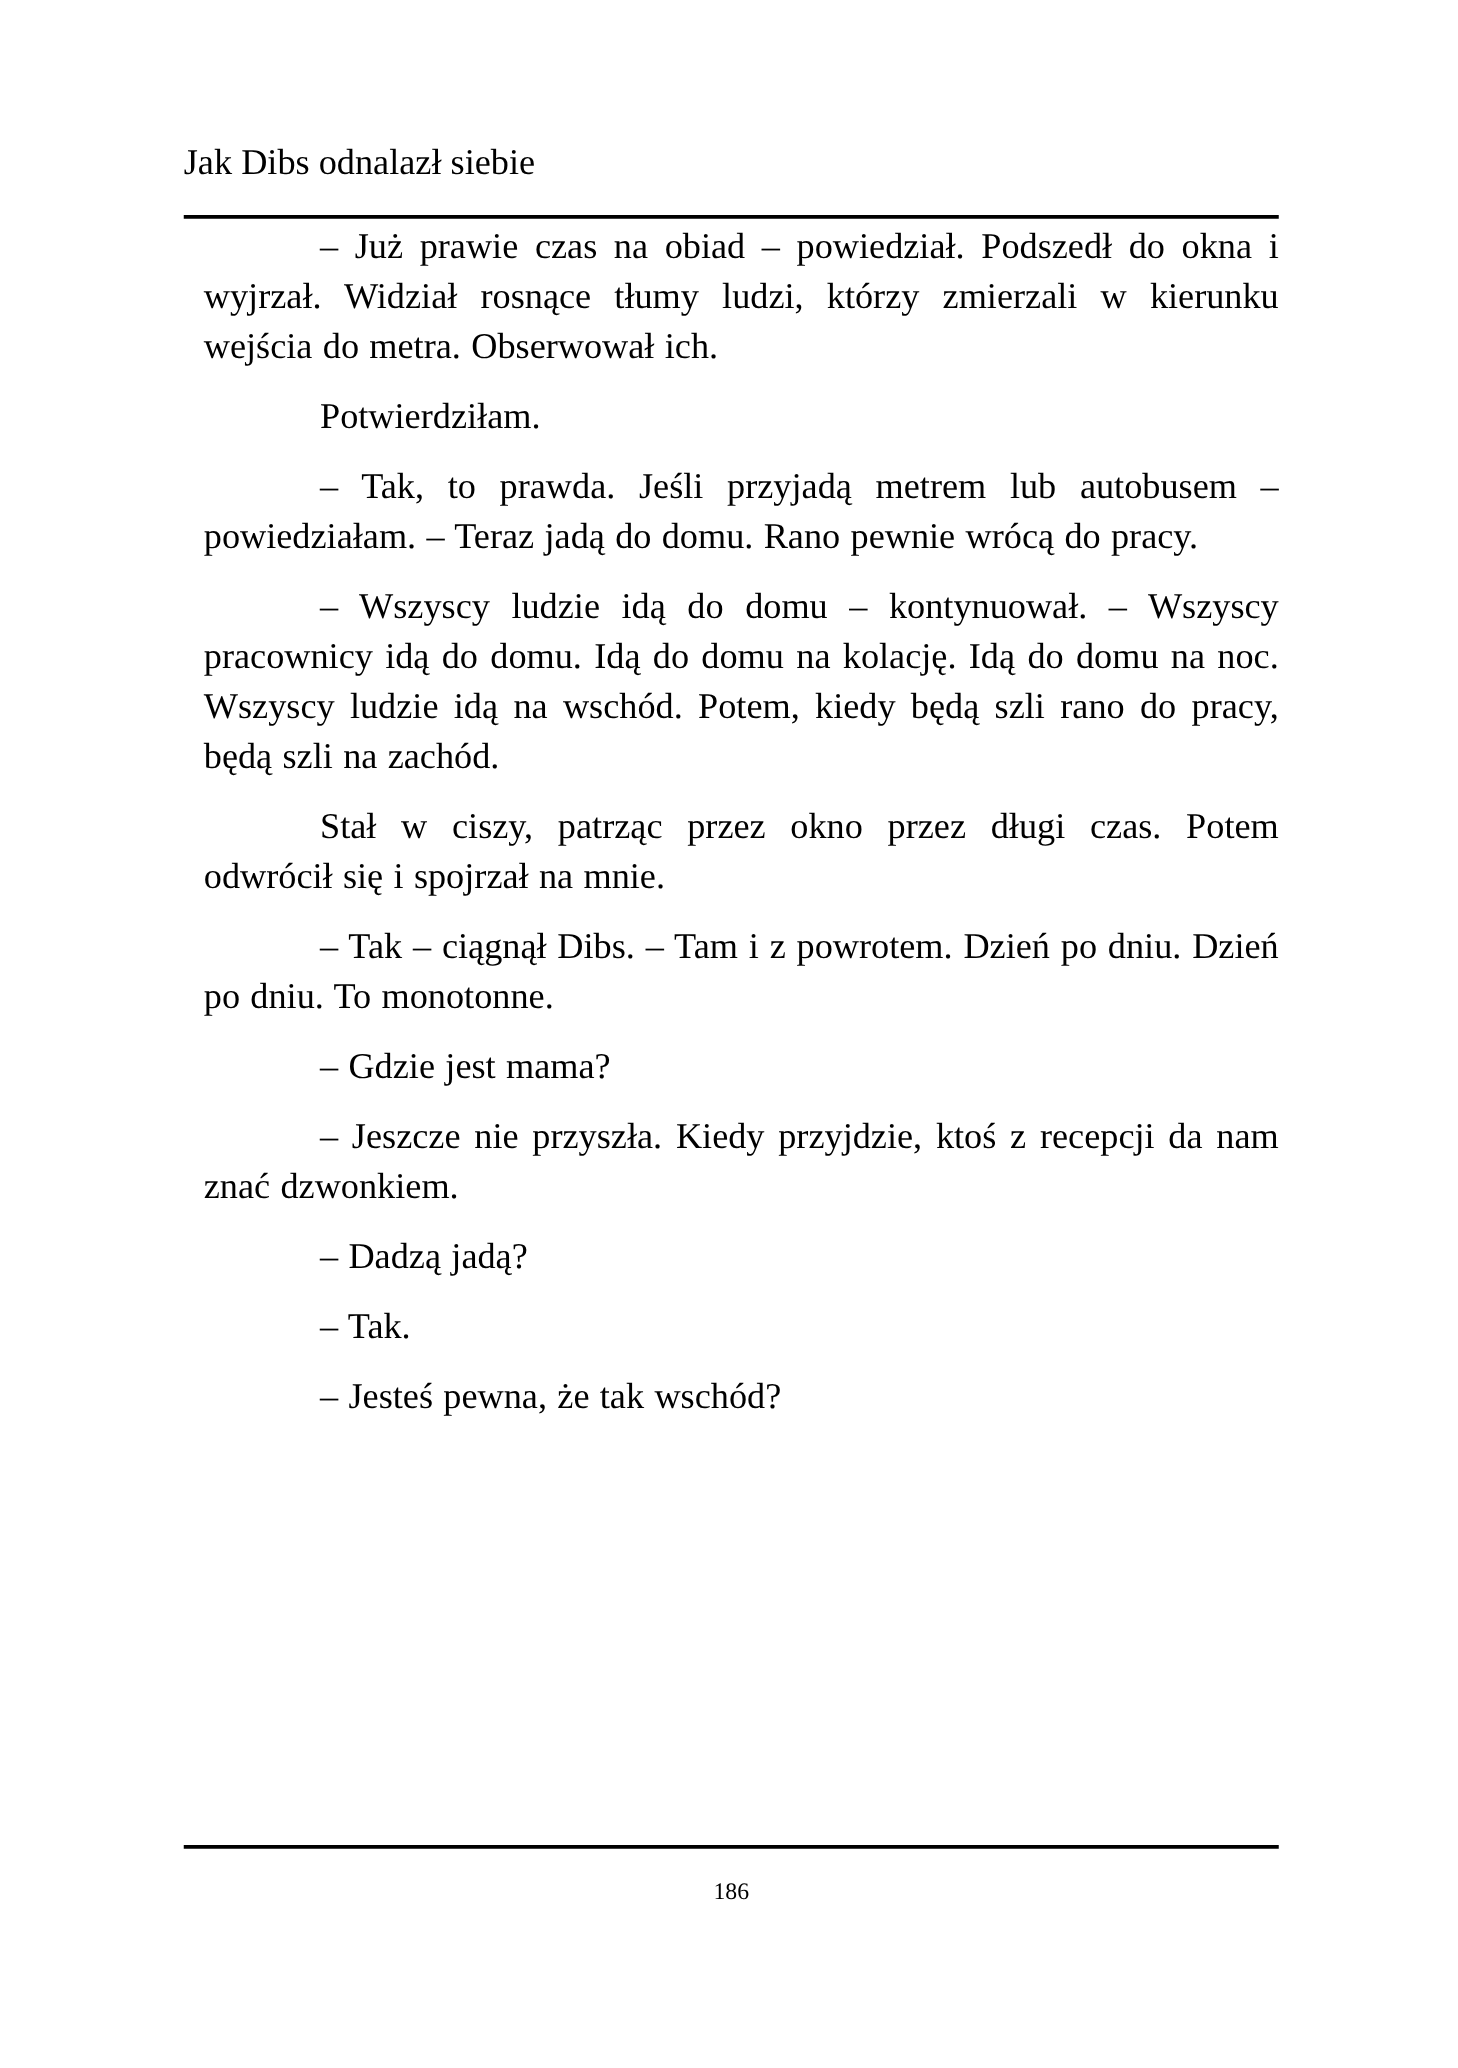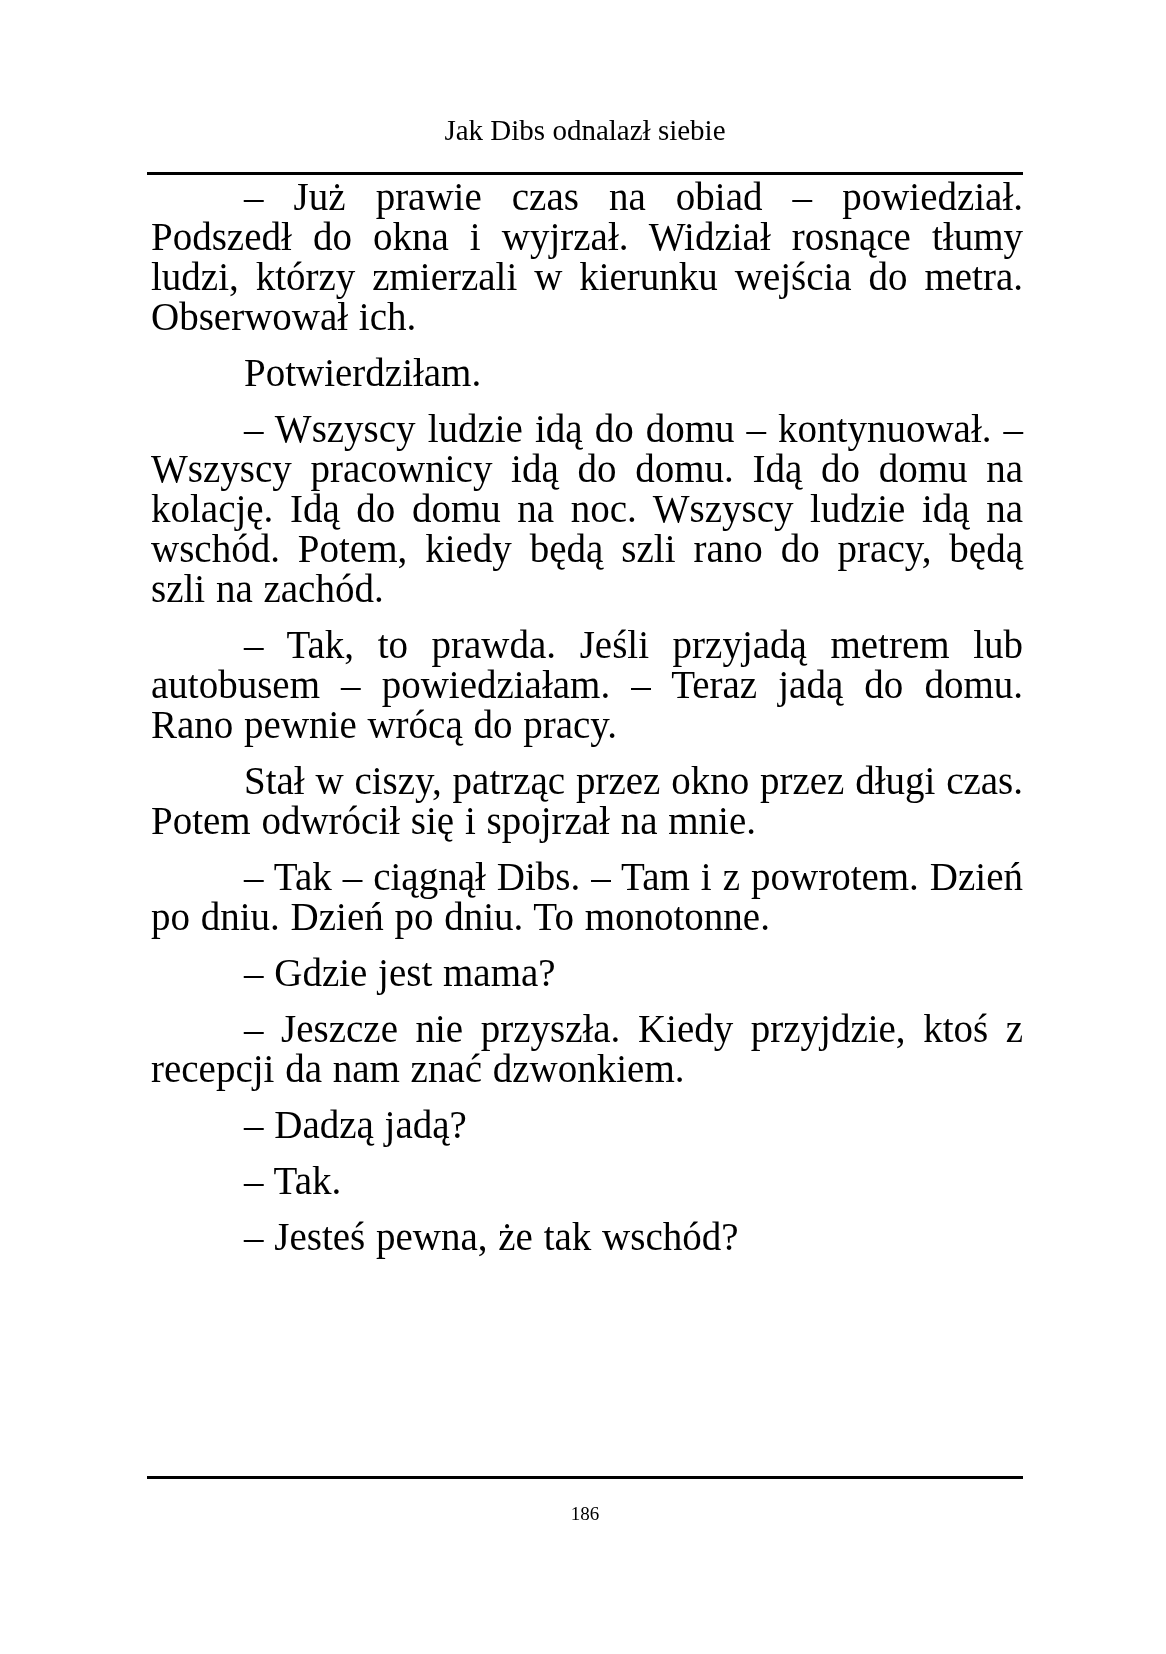--- a/index.html
+++ b/index.html
@@ -15,21 +15,21 @@
     background: #ffffff;
     color: #000000;
     font-family: "Liberation Serif", "DejaVu Serif", serif;
     overflow: hidden;
   }
   .running-header {
     position: absolute;
     top: 112px;
     left: 147px;
     width: 876px;
-    text-align: center;
+    text-align: left;
     font-size: 29px;
     line-height: 36px;
     white-space: nowrap;
     font-family: Liberation Serif, serif;
   }
   .rule {
     position: absolute;
     left: 147px;
     width: 876px;
     height: 3px;
@@ -37,22 +37,22 @@
   }
   .rule-top { top: 172px; }
   .rule-bottom { top: 1476px; }
   .body-text {
     position: absolute;
     top: 177px;
     left: 147px;
     width: 876px;
   }
   .body-text p {
-    margin: 0 0 16px 4px;
-    font-size: 39px;
+    margin: 0 0 16px 16px;
+    font-size: 29px;
     line-height: 40px;
     text-indent: 93px;
     text-align: justify;
     text-align-last: left;
     word-spacing: 1px;
   }
   .page-number {
     position: absolute;
     top: 1496px;
     left: 147px;
@@ -67,22 +67,22 @@
 
 <div class="page">
 
   <div class="running-header">Jak Dibs odnalazł siebie</div>
 
   <div class="rule rule-top"></div>
 
   <div class="body-text">
     <p>– Już prawie czas na obiad – powiedział. Podszedł do okna i wyjrzał. Widział rosnące tłumy ludzi, którzy zmierzali w kierunku wejścia do metra. Obserwował ich.</p>
     <p>Potwierdziłam.</p>
+    <p>– Tak, to prawda. Jeśli przyjadą metrem lub autobusem – powiedziałam. – Teraz jadą do domu. Rano pewnie wrócą do pracy.</p>
     <p>– Wszyscy ludzie idą do domu – kontynuował. – Wszyscy pracownicy idą do domu. Idą do domu na kolację. Idą do domu na noc. Wszyscy ludzie idą na wschód. Potem, kiedy będą szli rano do pracy, będą szli na zachód.</p>
-    <p>– Tak, to prawda. Jeśli przyjadą metrem lub autobusem – powiedziałam. – Teraz jadą do domu. Rano pewnie wrócą do pracy.</p>
     <p>Stał w ciszy, patrząc przez okno przez długi czas. Potem odwrócił się i spojrzał na mnie.</p>
     <p>– Tak – ciągnął Dibs. – Tam i z powrotem. Dzień po dniu. Dzień po dniu. To monotonne.</p>
     <p>– Gdzie jest mama?</p>
     <p>– Jeszcze nie przyszła. Kiedy przyjdzie, ktoś z recepcji da nam znać dzwonkiem.</p>
     <p>– Dadzą jadą?</p>
     <p>– Tak.</p>
     <p>– Jesteś pewna, że tak wschód?</p>
   </div>
 
   <div class="rule rule-bottom"></div>

